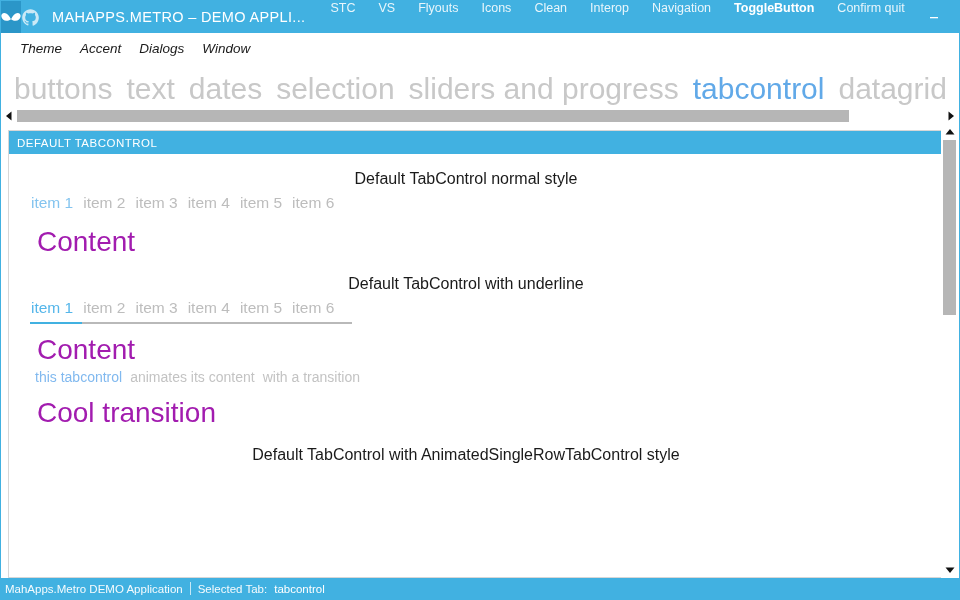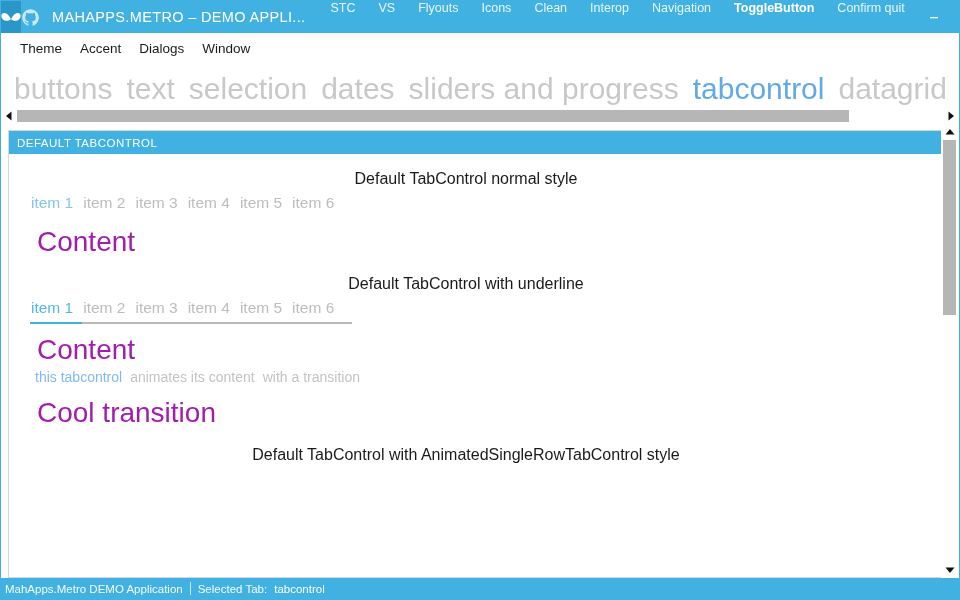--- a/index.html
+++ b/index.html
@@ -107,20 +107,21 @@
     display: flex;
     align-items: center;
     padding-left: 10px;
     background: #ffffff;
   }
   .menubar .mi {
     font-size: 13.5px;
     color: #1a1a1a;
     padding: 0 9px;
     white-space: nowrap;
+    font-style: italic;
   }
 
   
   .tabstrip {
     height: 45px;
     min-height: 45px;
     display: flex;
     align-items: flex-end;
     padding-left: 6px;
     overflow: hidden;
@@ -376,22 +377,22 @@
   <div class="menubar" id="menubar">
       <div class="mi">Theme</div>
       <div class="mi">Accent</div>
       <div class="mi">Dialogs</div>
       <div class="mi">Window</div>
     </div>
 
   <div class="tabstrip" id="tabstrip">
       <div class="bigtab">buttons</div>
       <div class="bigtab">text</div>
+      <div class="bigtab">dates</div>
       <div class="bigtab">selection</div>
-      <div class="bigtab">dates</div>
       <div class="bigtab">sliders and progress</div>
       <div class="bigtab active">tabcontrol</div>
       <div class="bigtab">datagrid</div>
       <div class="bigtab">tiles</div>
     </div>
 
   <div class="hscroll">
     <div class="hs-arrow">
       <svg width="8" height="10" viewBox="0 0 8 10">
         <path d="M6.5 0.5 L6.5 9.5 L1 5 Z" fill="#111111"></path>

